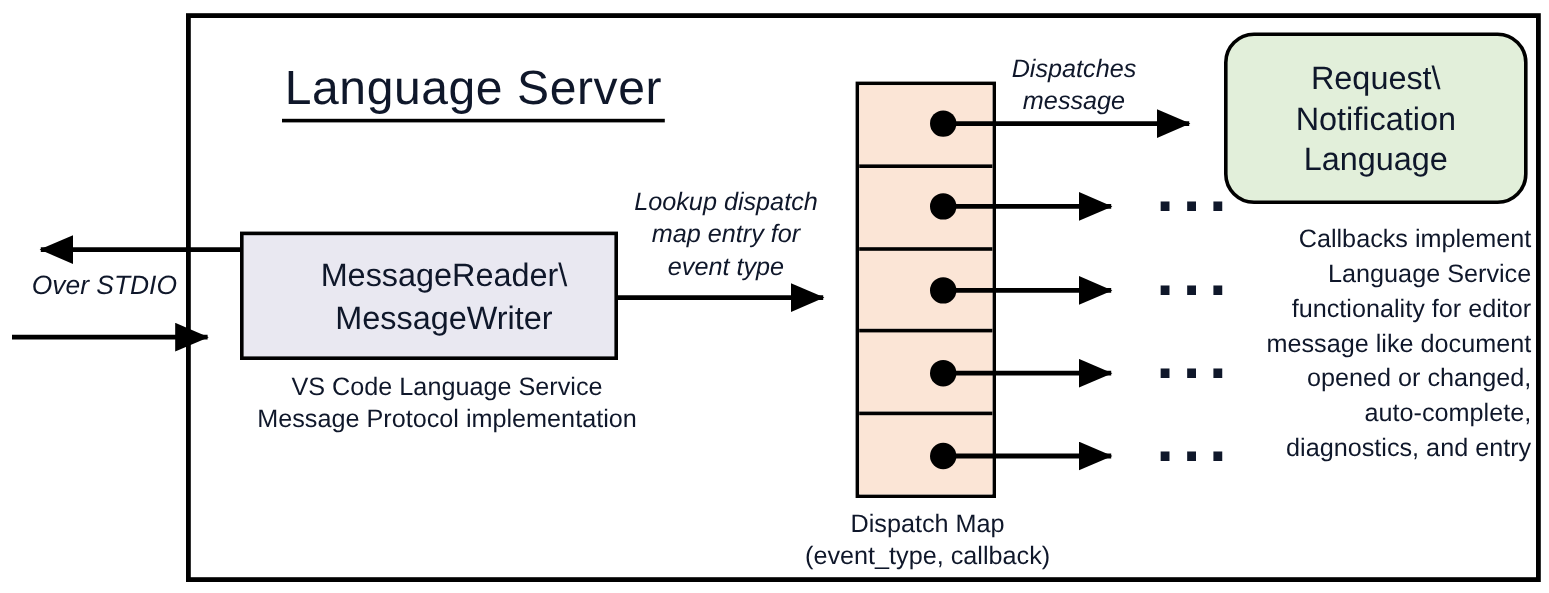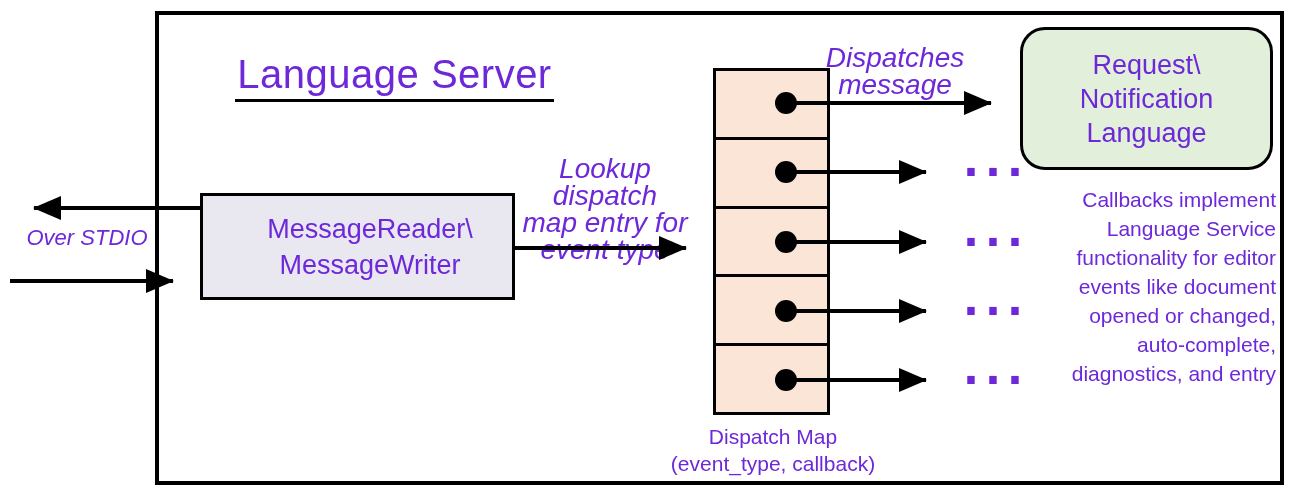--- a/index.html
+++ b/index.html
@@ -1,41 +1,41 @@
 <!DOCTYPE html>
 <html><head>
 <meta charset="utf-8">
 <style>
   html,body { margin:0; padding:0; background:#fff; }
   .canvas {
     position:relative; width:1291px; height:494px;
     background:#ffffff; overflow:hidden;
     font-family:"Liberation Sans", sans-serif;
-    color:#6d28d9;
+    color:#0f172a;
   }
   .abs { position:absolute; }
   .outer-box {
     left:155px; top:11px; width:1129px; height:474px;
     border:4px solid #000; box-sizing:border-box;
   }
   .title-wrap { left:222px; top:52px; width:345px; text-align:center; }
   .title {
     display:inline-block; font-size:40px; line-height:1.1;
     border-bottom:3px solid #000; padding:0 2px 3px 2px;
     letter-spacing:0.5px;
   }
   .node-box {
     box-sizing:border-box; border:3px solid #000;
     display:flex; flex-direction:column; align-items:center; justify-content:center;
     text-align:center;
   }
   .reader-box { left:200px; top:193px; width:315px; height:107px; font-size:27px; line-height:36px;padding-left:25px; }
   .callback-box { left:1020px; top:27px; width:253px; height:143px; font-size:27px; line-height:34px;border-radius:25px; }
   .caption { font-size:21px; line-height:27px; text-align:center; }
-  .italic-note { font-size:28px; line-height:27px; font-style:italic; text-align:center; }
+  .italic-note { font-size:21px; line-height:27px; font-style:italic; text-align:center; }
   .io-label { left:8px; top:224px; width:158px; font-size:22px; }
   .lookup-label { left:510px; top:155px; width:190px; }
   .dispatches-label { left:820px; top:44px; width:150px; }
   .reader-caption { left:205px; top:309px; width:335px; }
   .map-caption { left:643px; top:423px; width:260px; }
   .note { left:1012px; top:185px; width:264px; font-size:21px; line-height:29px; text-align:right; }
   .dispatch-map {
     left:713px; top:68px; width:117px; height:347px;
     border:3px solid #000; box-sizing:border-box;
     display:flex; flex-direction:column;
@@ -62,20 +62,24 @@
 
   <div class="abs italic-note io-label">
     <div>Over STDIO</div>
   </div>
 
   <div class="abs node-box reader-box" style="background-color: rgb(233, 232, 241);">
     <div>MessageReader\</div>
     <div>MessageWriter</div>
   </div>
 
+  <div class="abs caption reader-caption">
+    <div>VS Code Language Service</div>
+    <div>Message Protocol implementation</div>
+  </div>
 
   <div class="abs italic-note lookup-label">
     <div>Lookup dispatch</div>
     <div>map entry for</div>
     <div>event type</div>
   </div>
 
   <div class="abs dispatch-map">
     <div class="map-cell" style="background-color: rgb(251, 229, 214);"></div>
     <div class="map-cell" style="background-color: rgb(251, 229, 214);"></div>
@@ -97,21 +101,21 @@
   <div class="abs node-box callback-box" style="background-color: rgb(226, 239, 218);">
     <div>Request\</div>
     <div>Notification</div>
     <div>Language</div>
   </div>
 
   <div class="abs note">
     <div>Callbacks implement</div>
     <div>Language Service</div>
     <div>functionality for editor</div>
-    <div>events like document</div>
+    <div>message like document</div>
     <div>opened or changed,</div>
     <div>auto-complete,</div>
     <div>diagnostics, and entry</div>
   </div>
 
   <div class="abs ellipsis" style="left:963px; top:141px;">...</div>
   <div class="abs ellipsis" style="left:963px; top:211px;">...</div>
   <div class="abs ellipsis" style="left:963px; top:280px;">...</div>
   <div class="abs ellipsis" style="left:963px; top:349px;">...</div>
 

